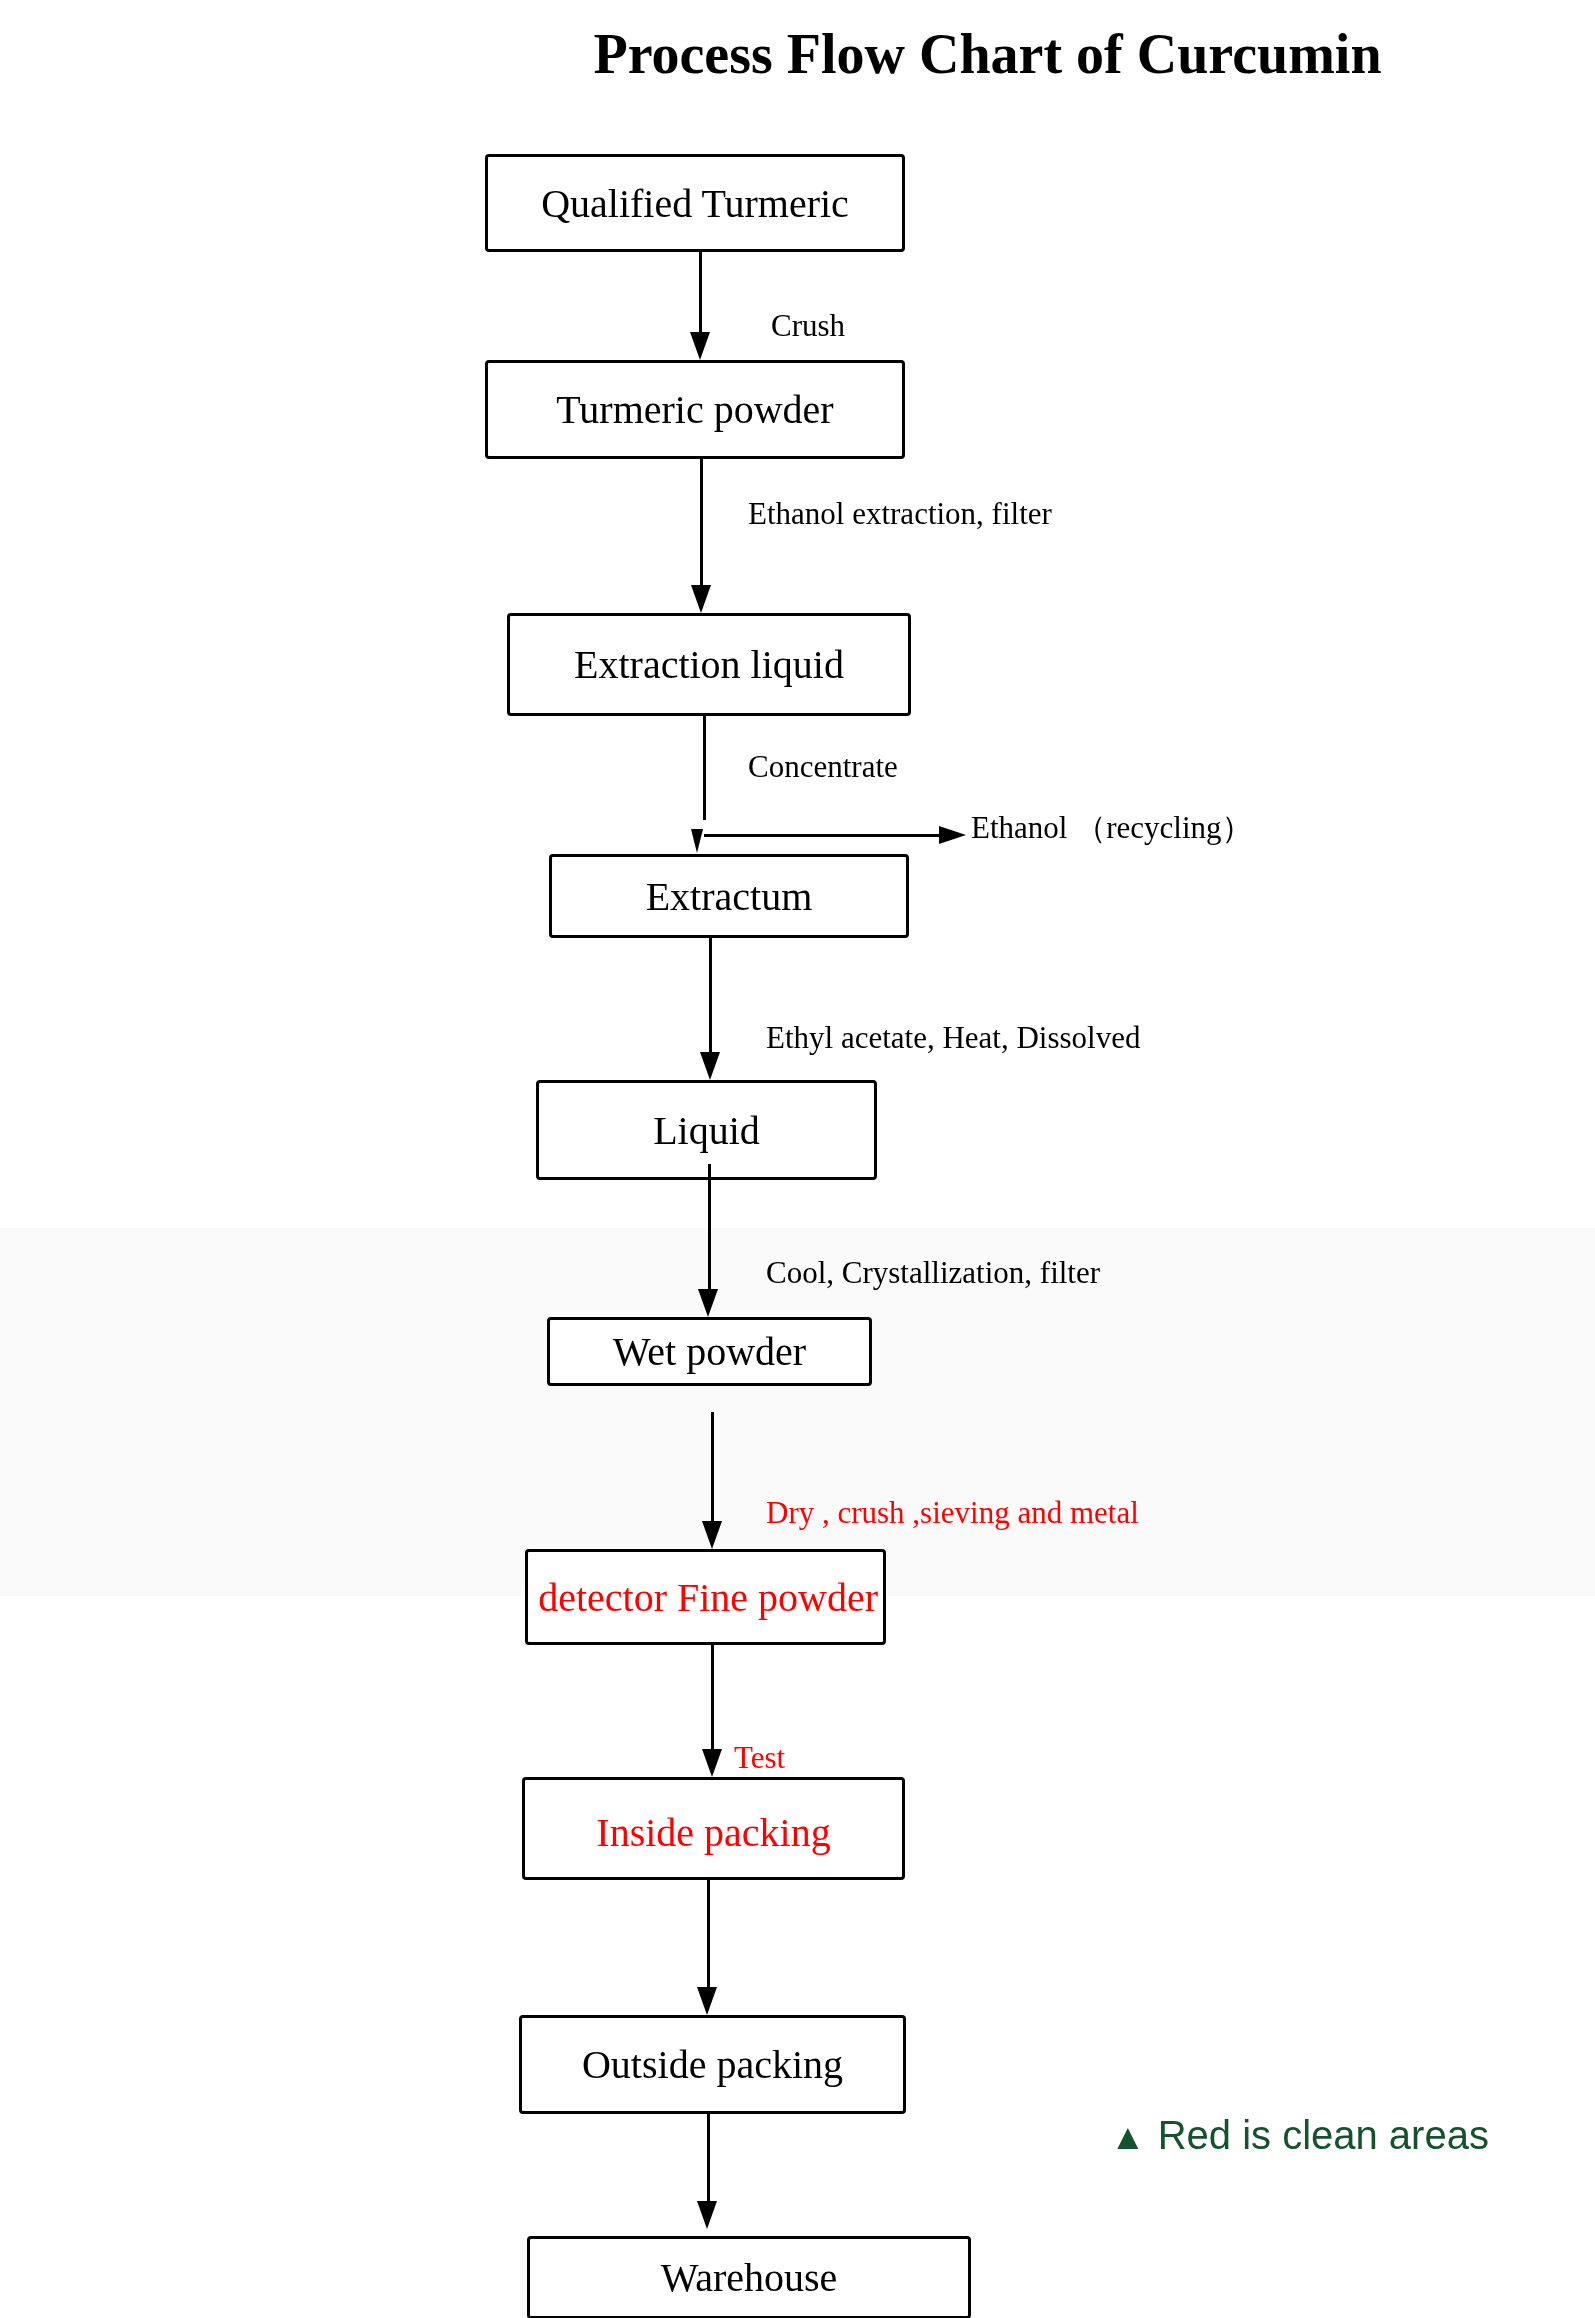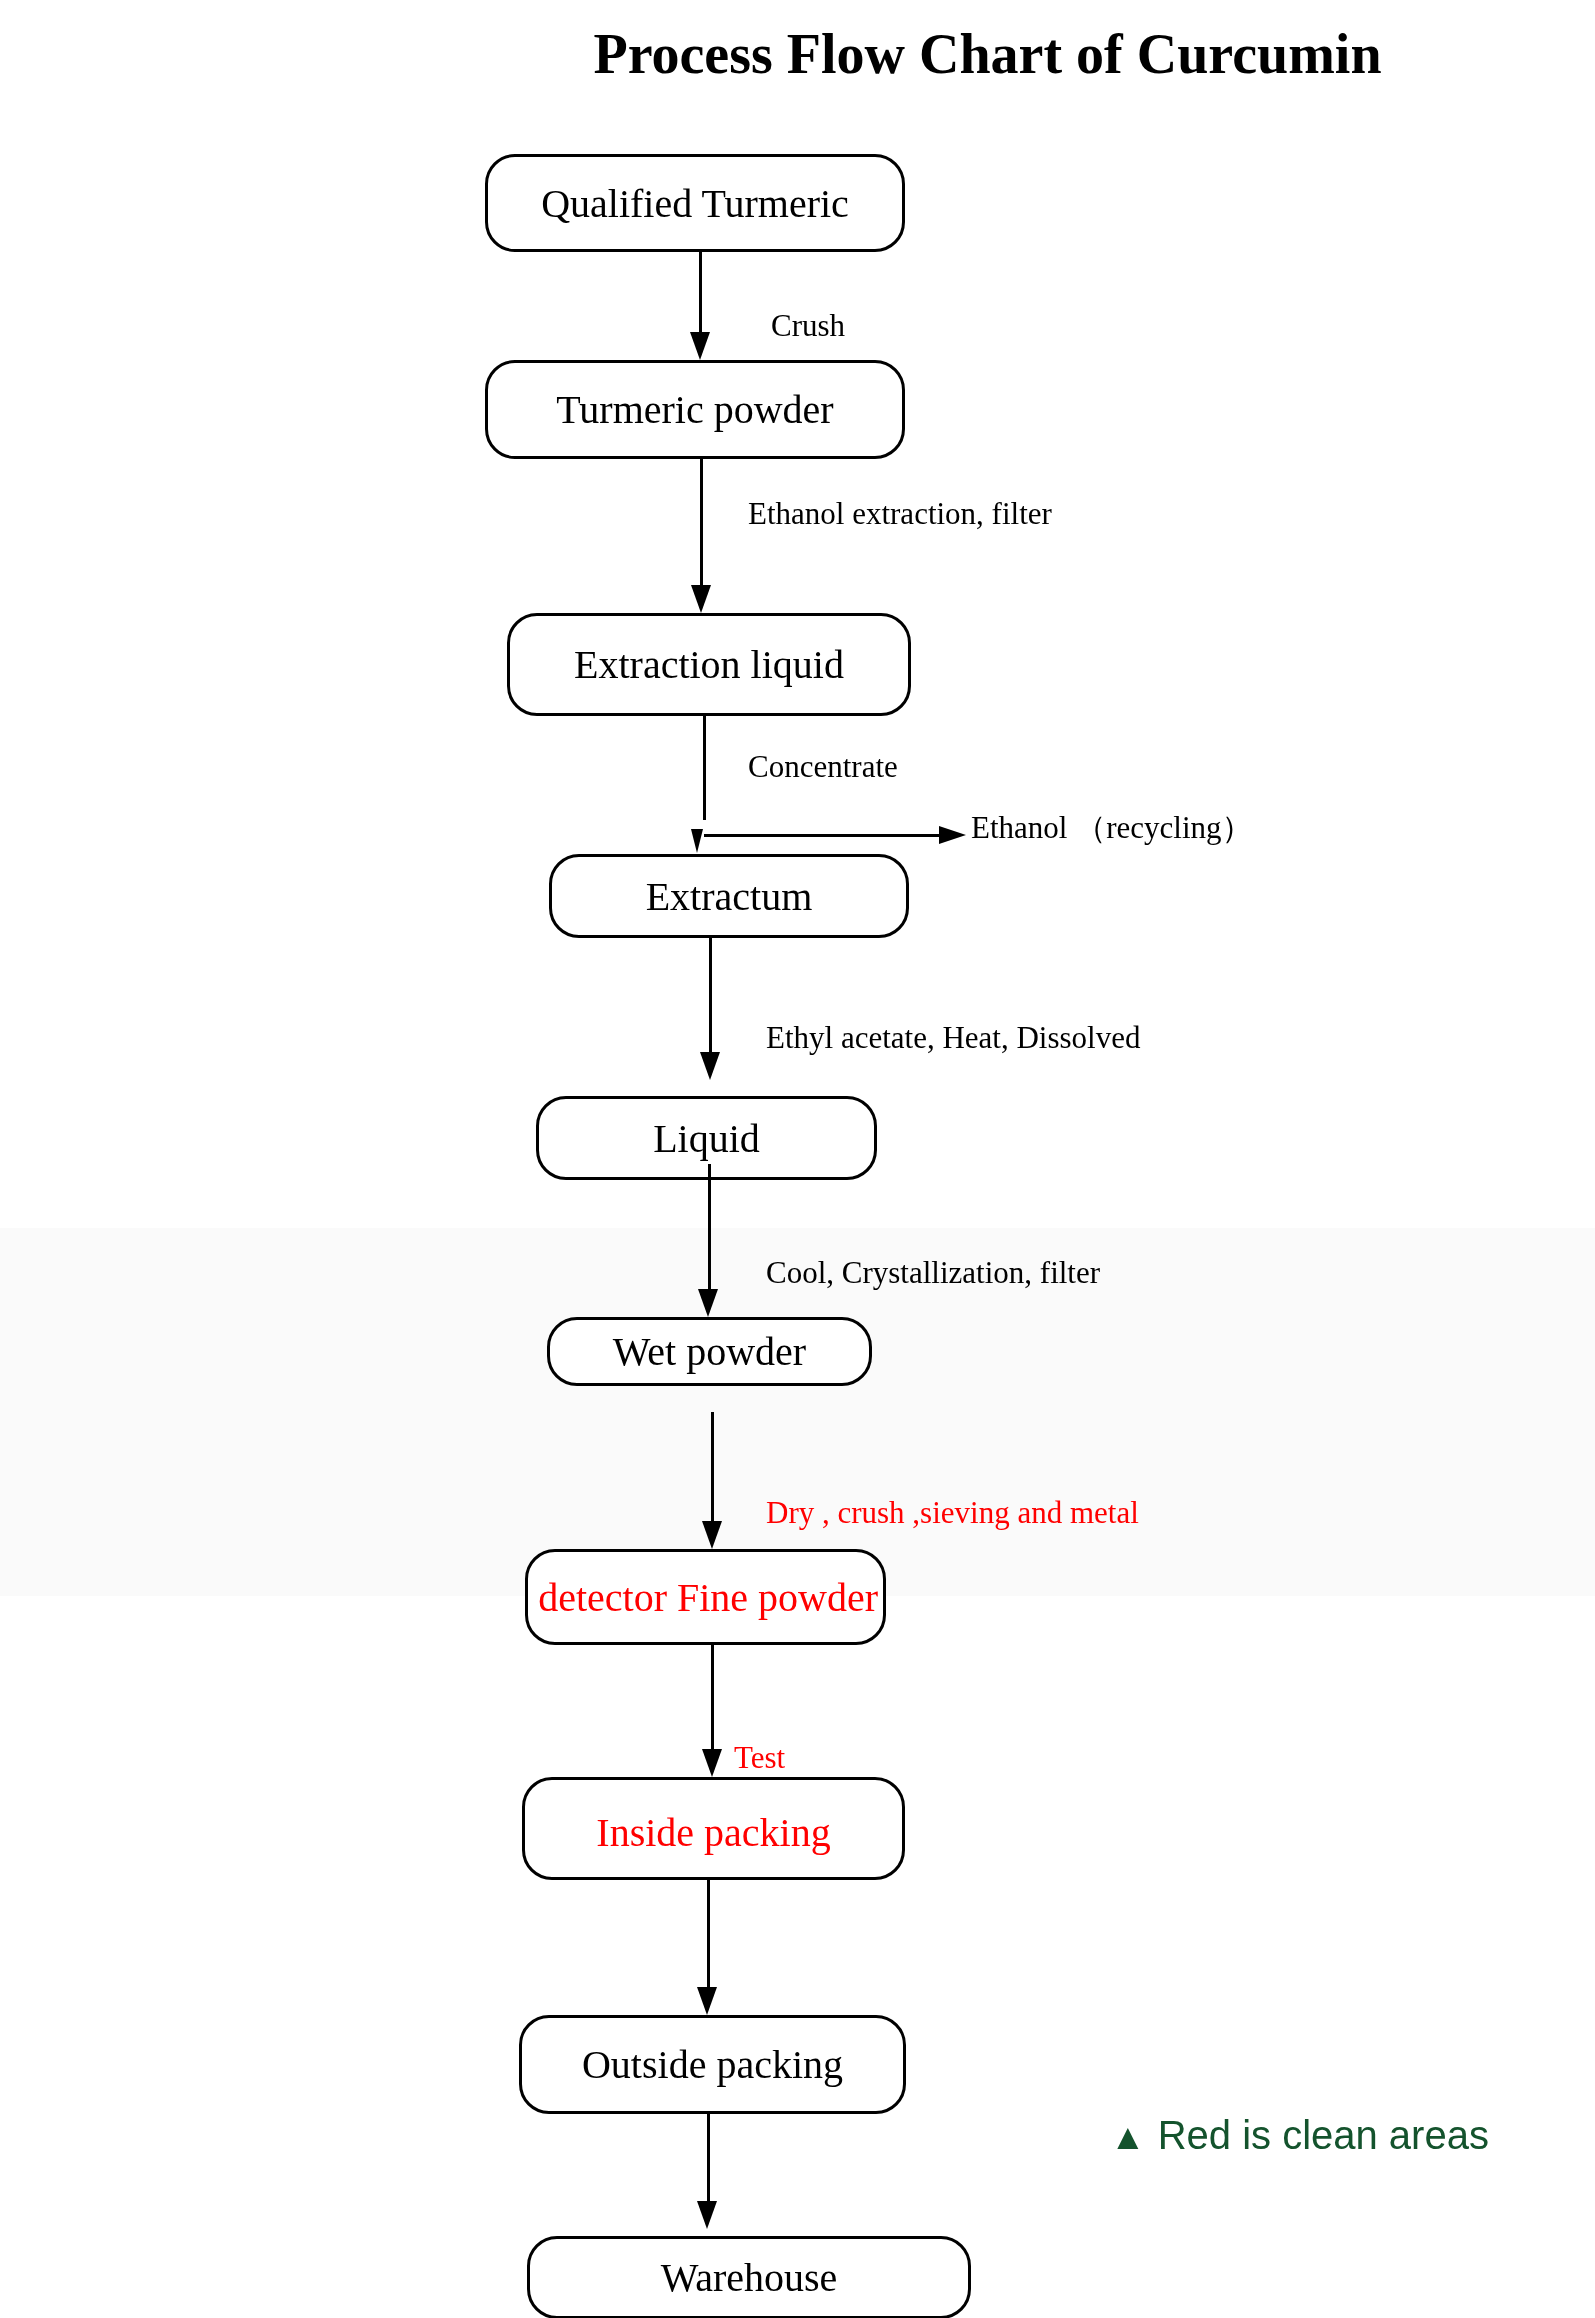--- a/index.html
+++ b/index.html
@@ -18,32 +18,32 @@
   #band-clean{top:1228px;height:368px;}
   .title{
     position:absolute;left:485px;top:22px;width:1005px;
     text-align:center;
     font-size:56px;font-weight:bold;
     white-space:nowrap;
   }
   .node{
     position:absolute;
     border:3.4px solid #000;
-    border-radius:30px;
+    border-radius:4px;
     background:#fff;
     box-sizing:border-box;
     display:flex;align-items:center;justify-content:center;
     font-size:40px;
     white-space:nowrap;
   }
   #node-qualified-turmeric{left:485px;top:154px;width:420px;height:98px;}
   #node-turmeric-powder  {left:485px;top:360px;width:420px;height:99px;}
   #node-extraction-liquid{left:507px;top:613px;width:404px;height:103px;}
   #node-extractum        {left:549px;top:854px;width:360px;height:84px;}
-  #node-liquid           {left:536px;top:1080px;width:341px;height:84px;margin-top:16px;}
+  #node-liquid           {left:536px;top:1080px;width:341px;height:100px;}
   #node-wet-powder       {left:547px;top:1317px;width:325px;height:69px;}
   #node-fine-powder      {left:525px;top:1549px;width:361px;height:96px;
                           justify-content:flex-start;padding-left:10.2px;overflow:visible;}
   #node-inside-packing   {left:522px;top:1777px;width:383px;height:103px;
                           align-items:flex-end;padding-bottom:21px;}
   #node-outside-packing  {left:519px;top:2015px;width:387px;height:99px;}
   #node-warehouse        {left:527px;top:2229px;width:444px;height:83px;margin-top:7px;}
   .red{color:#ff0000;}
   .line-v{position:absolute;width:2.6px;background:#000;}
   .line-h{position:absolute;height:2.6px;background:#000;}

